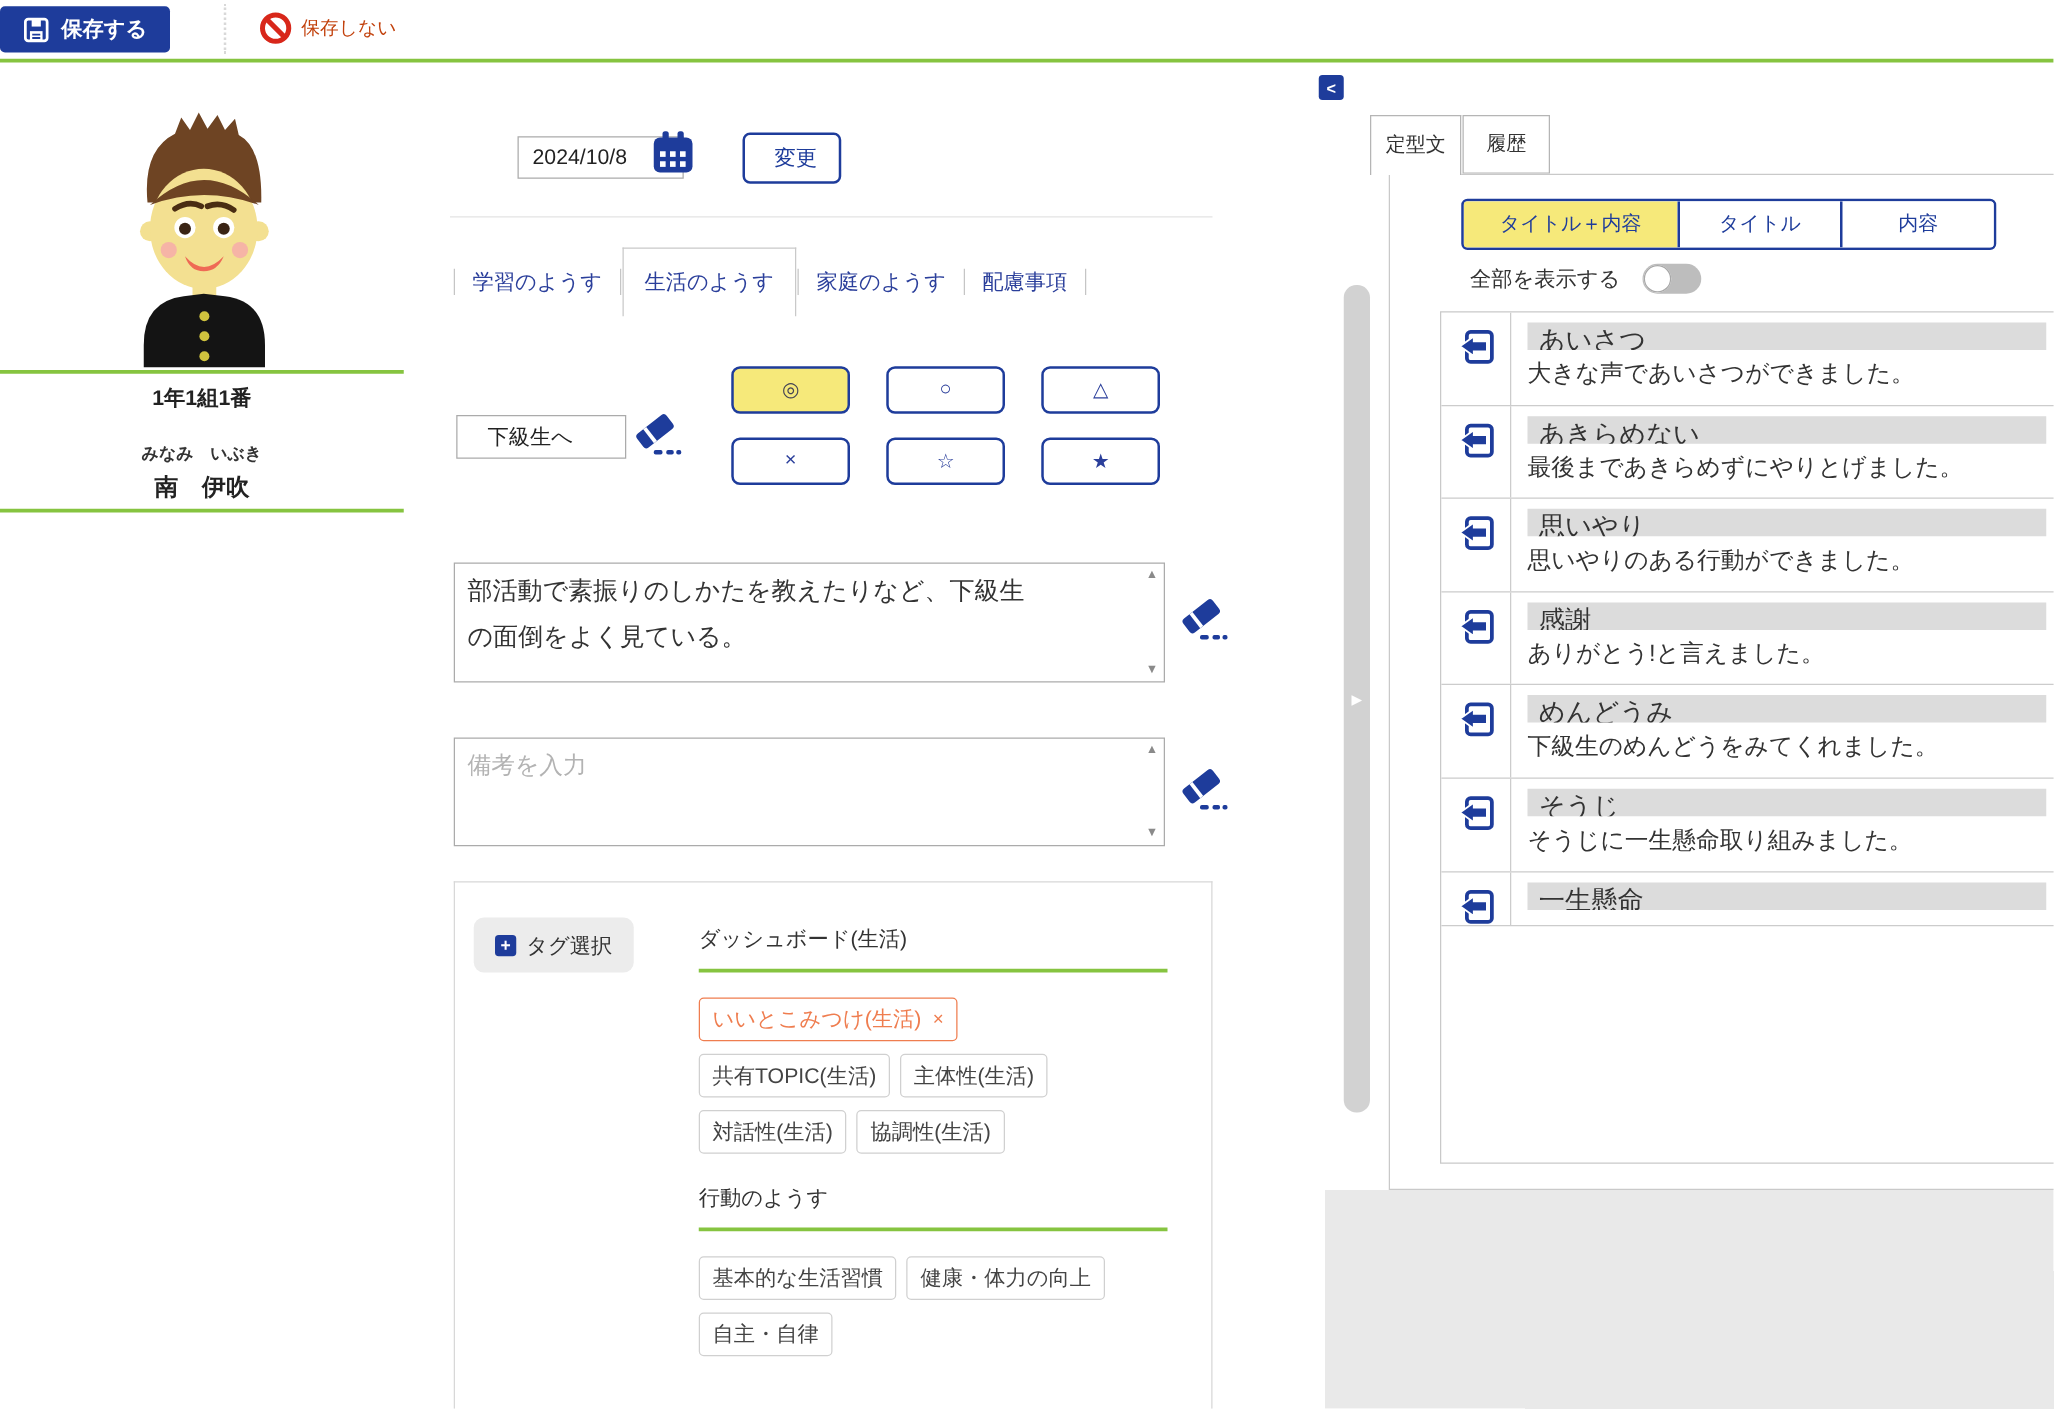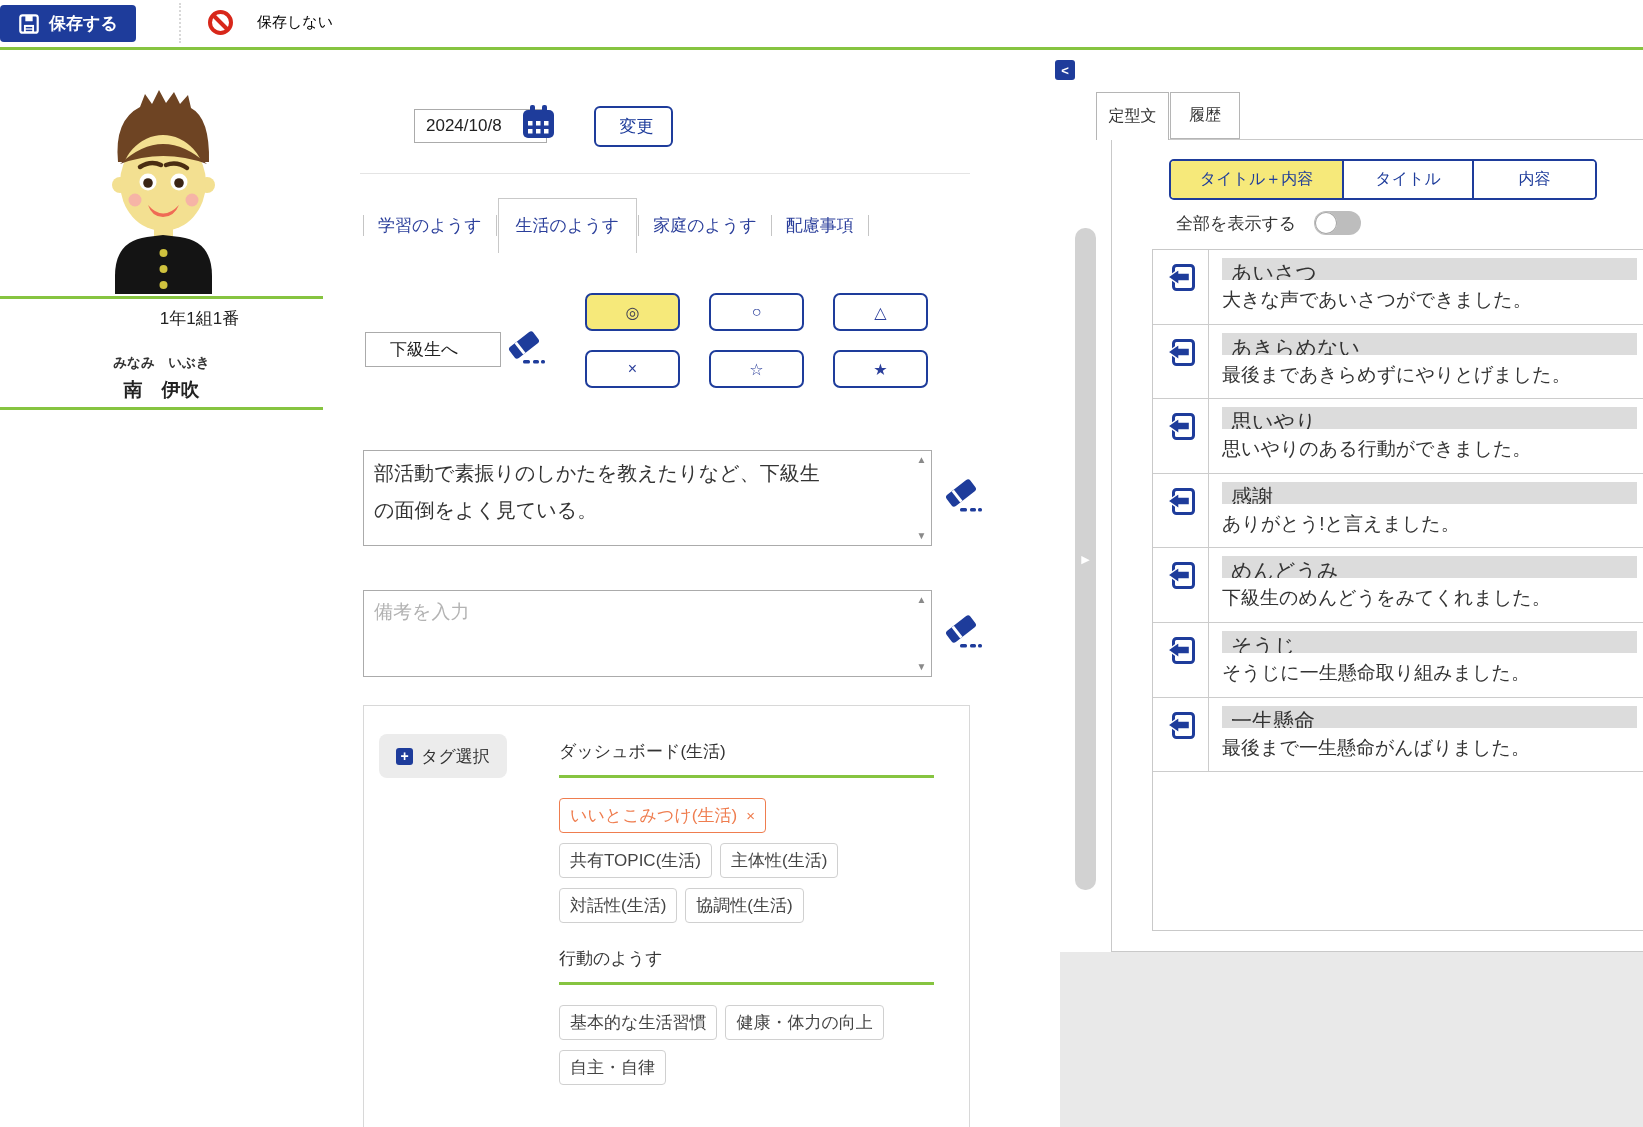--- a/index.html
+++ b/index.html
@@ -5,29 +5,29 @@
   html,body{margin:0;padding:0;background:#fff;}
   #app{position:relative;width:1643px;height:1127px;background:#fff;overflow:hidden;
        font-family:"Liberation Sans","DejaVu Sans",sans-serif;color:#222;}
   button{font-family:inherit;}
 
   
   .save-btn{position:absolute;left:0;top:5px;height:37px;padding:0 18px;background:#1e3c9b;
     border:none;border-radius:4px;color:#fff;font-size:17px;font-weight:bold;
     display:flex;align-items:center;gap:9px;cursor:pointer;}
   .toolbar-sep{position:absolute;left:179px;top:3px;height:40px;border-left:2px dotted #d8d8d8;}
-  .nosave-btn{position:absolute;left:201px;top:8px;display:flex;align-items:center;gap:23px;
-    font-size:15px;color:#000000;background:none;border:none;cursor:pointer;}
+  .nosave-btn{position:absolute;left:201px;top:8px;display:flex;align-items:center;gap:7px;
+    font-size:15px;color:#c2410c;background:none;border:none;cursor:pointer;}
   .green-rule{position:absolute;left:0;top:47px;width:100%;height:3px;background:#86c440;}
 
   
   .avatar{position:absolute;left:96px;top:88px;}
   .sline{position:absolute;left:0;width:323px;height:3px;background:#86c440;}
   .sline1{top:296px;} .sline2{top:407px;}
-  .s-class{position:absolute;left:0;top:307px;width:323px;text-align:center;font-weight:normal;font-size:17px;color:#222;padding-left:38px;}
+  .s-class{position:absolute;left:0;top:307px;width:323px;text-align:center;font-weight:bold;font-size:17px;color:#222;}
   .s-kana{position:absolute;left:0;top:354px;width:323px;text-align:center;font-weight:bold;font-size:13.5px;color:#333;}
   .s-name{position:absolute;left:0;top:377px;width:323px;text-align:center;font-weight:bold;font-size:19px;color:#222;}
 
   
   .date-input{position:absolute;left:368px;top:109px;width:133px;height:34px;border:1px solid #ababab;
     font-size:17px;padding:0 11px;box-sizing:border-box;color:#222;margin-left:46px;}
   .cal-btn{position:absolute;left:519px;top:103px;width:38px;height:42px;background:none;border:none;padding:0;cursor:pointer;}
   .change-btn{position:absolute;left:594px;top:106px;width:79px;height:41px;background:#fff;
     border:2px solid #1e3c9b;border-radius:6px;color:#1e3c9b;font-size:17px;cursor:pointer;padding-left:12px;}
   .mid-hr{position:absolute;left:360px;top:173px;width:610px;height:1px;background:#e4e4e4;}
@@ -394,21 +394,20 @@
         </div>
         <div class="prow">
           <div class="prow-icon">
             <svg width="30" height="30" viewBox="0 0 30 30">
     <rect x="7.5" y="3.5" width="20" height="24" rx="3" fill="#fff" stroke="#1e3c9b" stroke-width="3"></rect>
     <path d="M2,15 L13,7.2 L13,11 L23.5,11 L23.5,19 L13,19 L13,22.8 Z" fill="#1e3c9b" stroke="#fff" stroke-width="1.4"></path>
   </svg>
           </div>
           <div class="prow-text">
             <div class="prow-title">一生懸命</div>
-            <div class="prow-content">最後まで一生懸命がんばりました。</div>
           </div>
         </div>
       </div>
     <div class="plist-sb">
       <span class="sb-arrow sb-up">▲</span>
       <div class="sb-thumb"></div>
       <span class="sb-arrow sb-down">▼</span>
     </div>
   </div>
   <div class="pfooter"></div>

